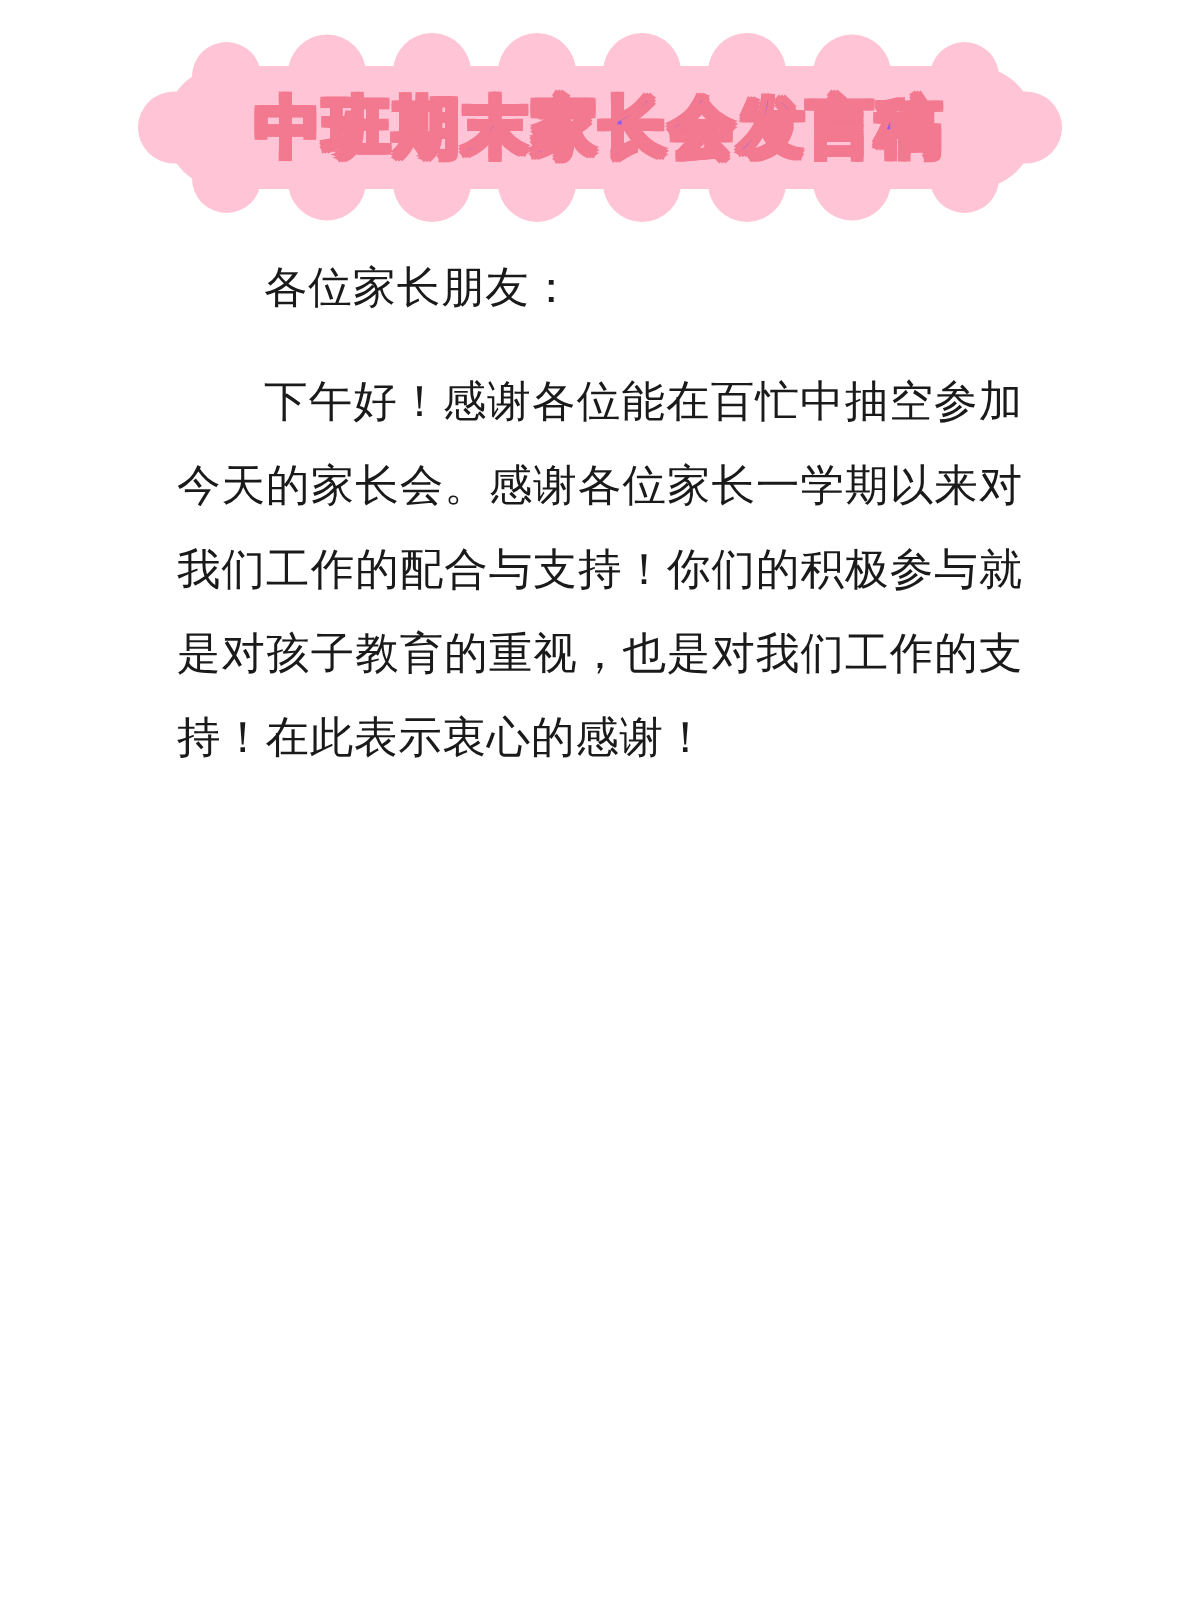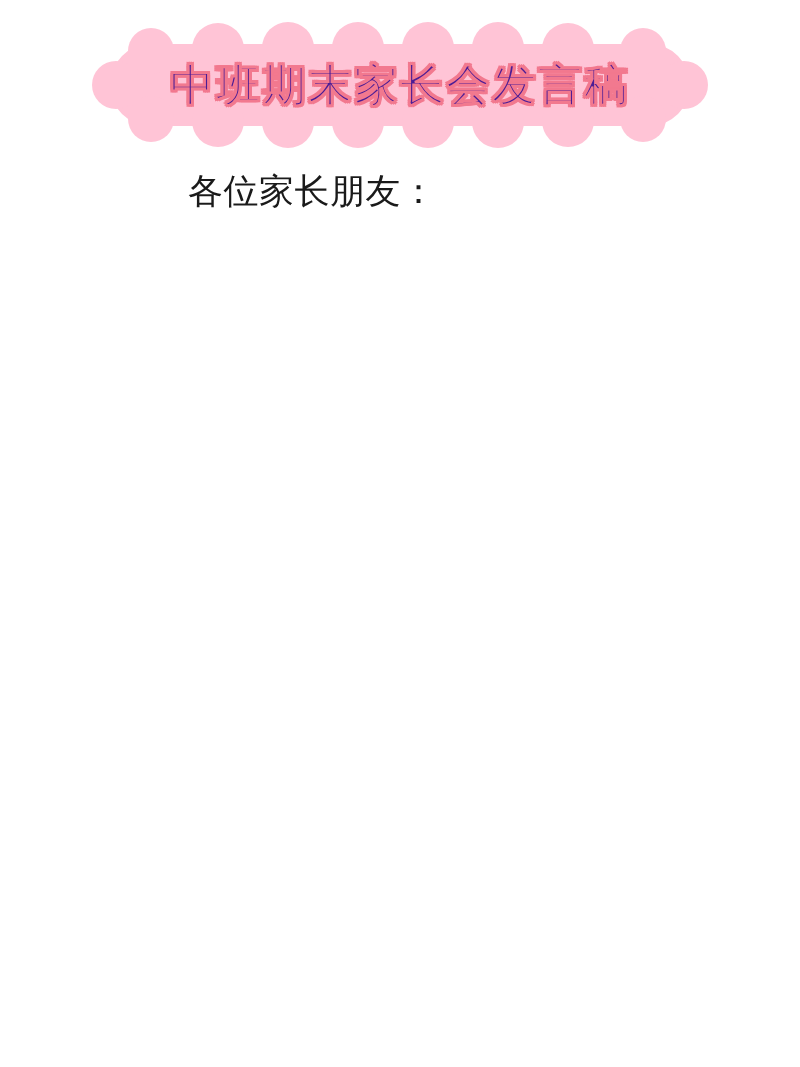--- a/index.html
+++ b/index.html
@@ -41,40 +41,40 @@
     background: #ffc4d6;
     border-radius: 50%;
   }
   .title-text {
     position: absolute;
     inset: 0;
     display: flex;
     align-items: center;
     justify-content: center;
     font-family: "DejaVu Sans", "Liberation Sans", sans-serif;
-    font-weight: normal;
+    font-weight: bold;
     font-size: 44px;
     letter-spacing: 2px;
-    color: #4c1d95;
+    color: #8b5cf6;
     -webkit-text-stroke: 2px #f2798f;
     text-shadow:
        2px 0 0 #f2798f, -2px 0 0 #f2798f,
        0 2px 0 #f2798f, 0 -2px 0 #f2798f,
        2px 2px 0 #f2798f, -2px -2px 0 #f2798f,
        2px -2px 0 #f2798f, -2px 2px 0 #f2798f;
     white-space: nowrap;
   }
 
   
   .body-text {
     margin: 38px 118px 0 118px;
     color: #1a1a1a;
   }
   .para {
-    font-size: 35px;
+    font-size: 29px;
     line-height: 56px;
     text-align: justify;
     text-justify: inter-ideograph;
     text-indent: 2em;
     margin: 0 0 20px 0;
     letter-spacing: 0.5px;
   }
   .para.no-indent-last {
     margin-bottom: 0;
   }
@@ -106,15 +106,16 @@
     <div class="bump" style="width:46px;height:46px;left:510px;bottom:-16px;"></div>
 
     <div class="bump" style="width:48px;height:48px;left:-18px;top:17px;"></div>
     <div class="bump" style="width:48px;height:48px;right:-18px;top:17px;"></div>
 
     <div class="title-text">中班期末家长会发言稿</div>
   </div>
 
   <div class="body-text">
     <p class="para">各位家长朋友：</p>
+    <p class="para">下午好！感谢各位能在百忙中抽空参加今天的家长会。感谢各位家长一学期以来对我们工作的配合与支持！你们的积极参与就是对孩子教育的重视，也是对我们工作的支持！在此表示衷心的感谢！</p>
   </div>
 
 </div>
 
 </body></html>

